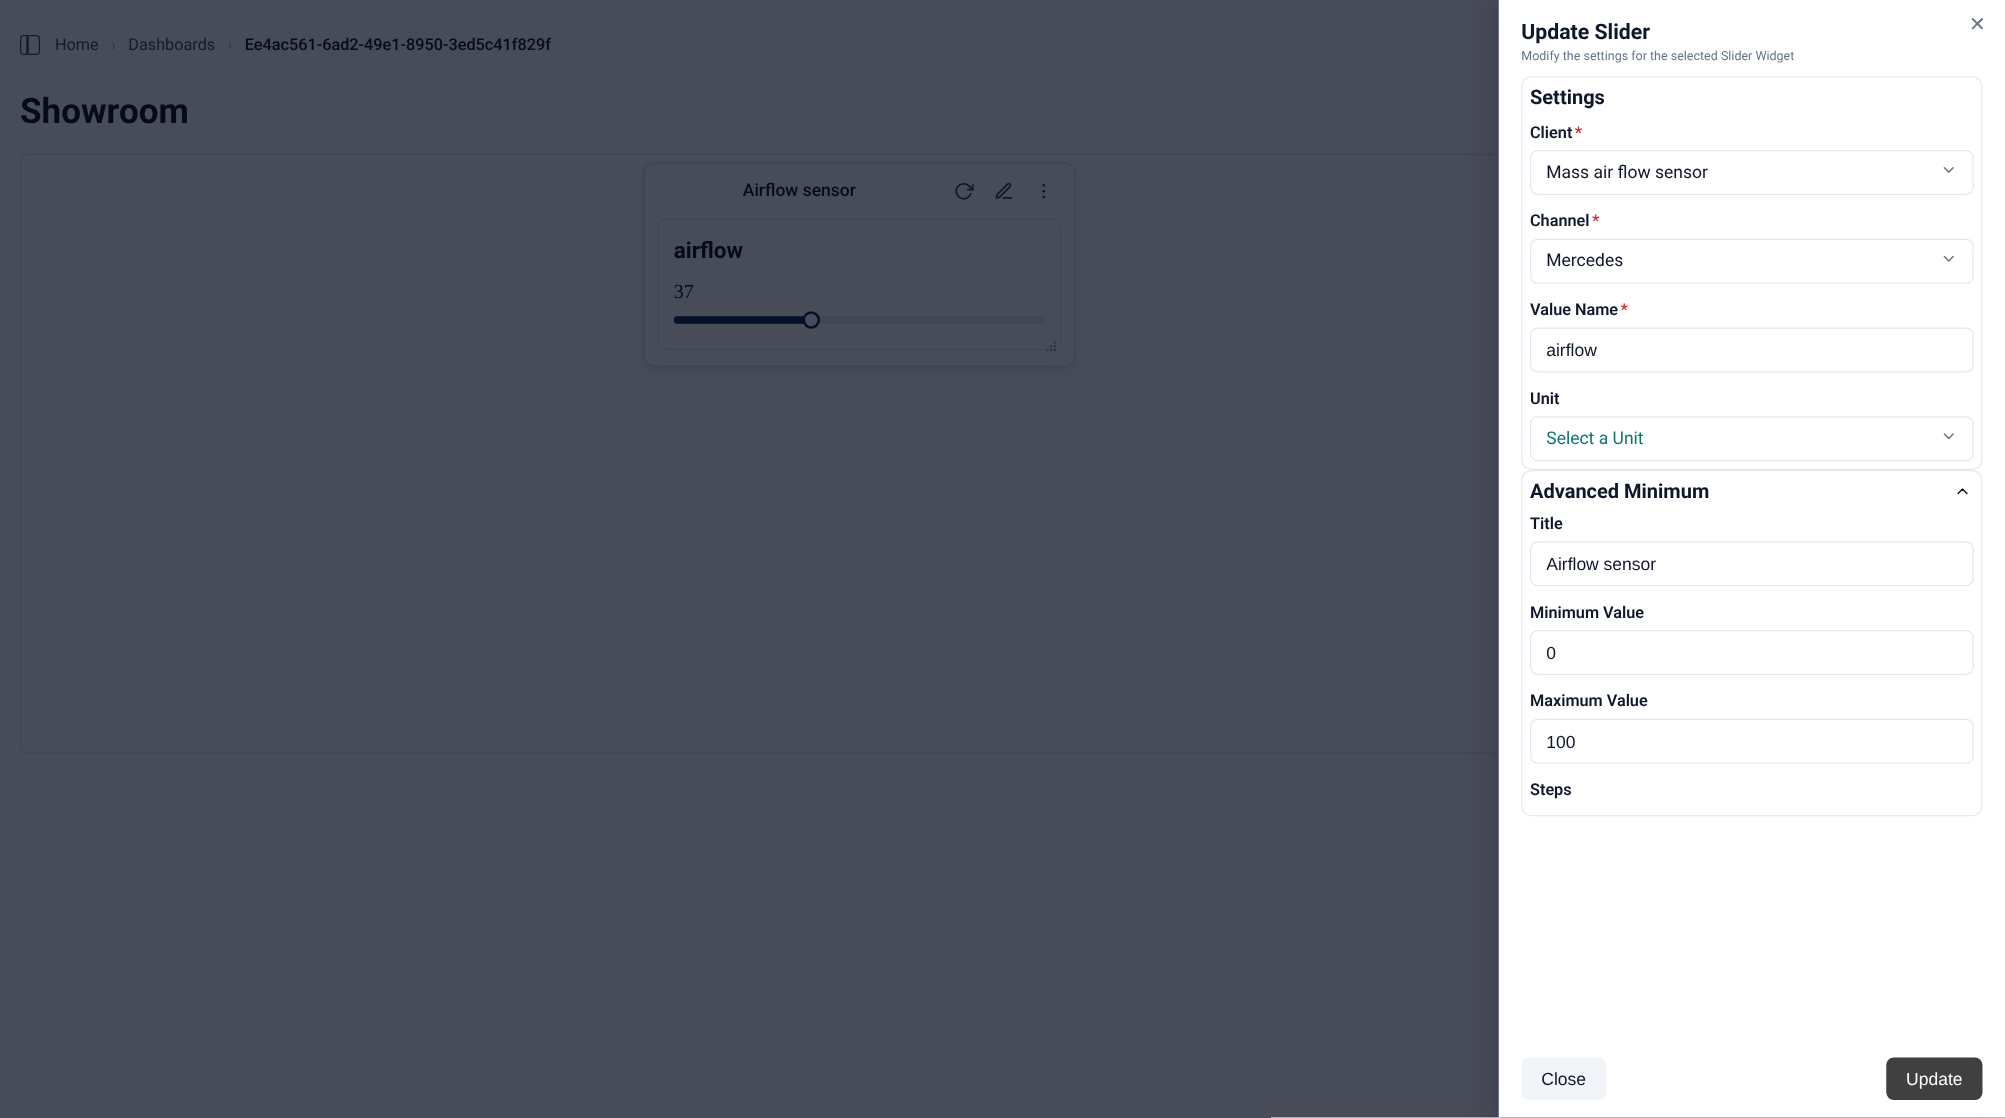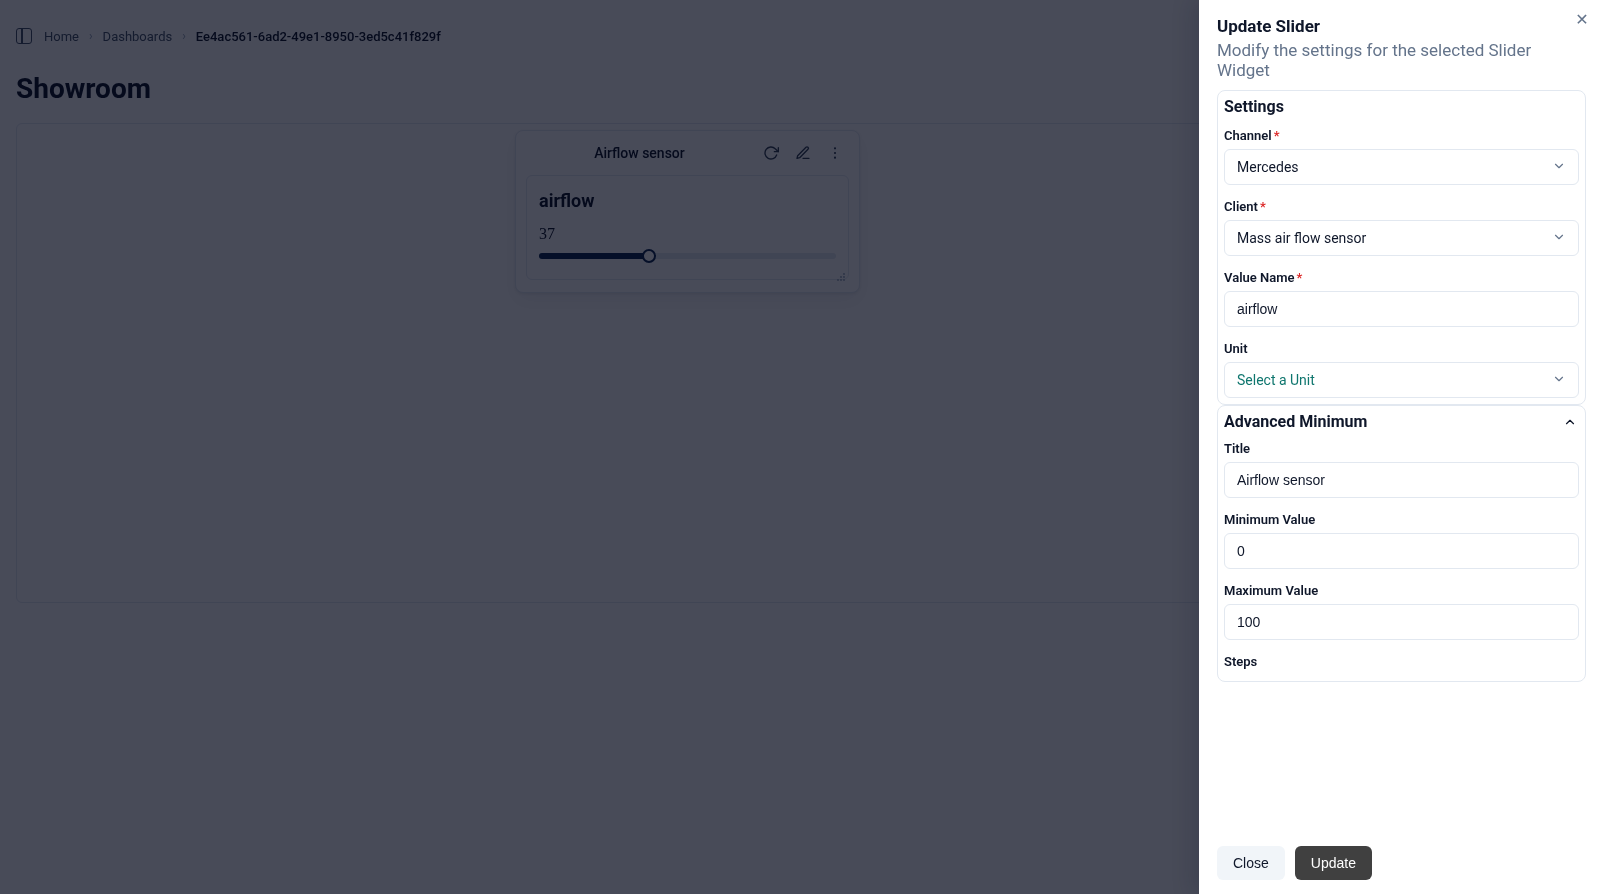--- a/index.html
+++ b/index.html
@@ -64,21 +64,21 @@
   .panel {
     position: absolute; top: 0; right: 0; bottom: 0;
     width: 405px; background: #fff;
     display: flex; flex-direction: column;
     box-shadow: -6px 0 20px rgba(15,23,42,0.18);
     z-index: 10;
   }
   .panel-head { padding: 16px 18px 10px 18px; position: relative; }
   .panel-close { position: absolute; top: 10px; right: 12px; width: 20px; height: 20px; color: #64748b; cursor: pointer; display:flex; align-items:center; justify-content:center; font-size: 16px; line-height: 1;}
   .panel-title { font-size: 17px; font-weight: 700; color: #0f172a; }
-  .panel-sub { font-size: 17px; color: #64748b; margin-top: 4px; }
+  .panel-sub { font-size: 10px; color: #64748b; margin-top: 4px; }
 
   .panel-body { flex: 1; overflow-y: auto; padding: 0 18px; }
 
   .card { border: 1px solid #e2e8f0; border-radius: 8px; padding: 6px; }
   .card-title { font-size: 16px; font-weight: 700; margin-bottom: 12px; color: #0f172a; }
   .card-head-row { display:flex; align-items:center; justify-content:space-between; margin-bottom: 10px;}
   .collapse-toggle { width:18px; height:18px; color:#0f172a; cursor:pointer; display:flex; align-items:center; justify-content:center;}
   .collapse-toggle svg{ width:14px; height:14px;}
 
   .field { margin-bottom: 14px; }
@@ -88,21 +88,21 @@
   .control, .select {
     width: 100%; height: 36px; border: 1px solid #e2e8f0; border-radius: 6px;
     padding: 0 12px; font-size: 14px; color: #0f172a; background: #fff;
   }
   .control::placeholder{ color:#64748b; }
   .select { display: flex; align-items: center; justify-content: space-between; cursor: pointer; color:#0f172a;}
   .select.placeholder { color: #0f766e; }
   .select .caret { color: #64748b; }
   .select .caret svg { width: 14px; height: 14px; }
 
-  .panel-foot { padding: 12px 18px 14px 18px; display: flex; justify-content: flex-start; gap: 10px; }
+  .panel-foot { padding: 12px 18px 14px 18px; display: flex; justify-content: space-between; gap: 10px; }
   .btn { height: 34px; padding: 0 16px; border-radius: 6px; font-size: 14px; font-weight: 500; cursor: pointer; border: none; }
   .btn-secondary { background: #f1f5f9; color: #0f172a; }
   .btn-primary { background: #404040; color: #fff; }
 </style>
 </head>
 <body>
 
 <div class="page">
   <div class="topbar">
     <span class="panel-icon"></span>
@@ -171,40 +171,40 @@
     <div class="panel-title">Update Slider</div>
     <div class="panel-sub">Modify the settings for the selected Slider Widget</div>
   </div>
 
   <div class="panel-body">
 
     <div class="card">
       <div class="card-title">Settings</div>
 
       <div class="field">
+        <label class="label"><span>Client</span><span class="req">*</span></label>
+        <div class="select">
+          <span>Mass air flow sensor</span>
+          <span class="caret"><svg viewBox="0 0 24 24" fill="none" stroke="currentColor" stroke-width="2" stroke-linecap="round" stroke-linejoin="round">
+                <polyline points="6 9 12 15 18 9"></polyline>
+              </svg></span>
+        </div>
+      </div>
+
+      <div class="field">
         <label class="label"><span>Channel</span><span class="req">*</span></label>
         <div class="select">
           <span>Mercedes</span>
           <span class="caret"><svg viewBox="0 0 24 24" fill="none" stroke="currentColor" stroke-width="2" stroke-linecap="round" stroke-linejoin="round">
                 <polyline points="6 9 12 15 18 9"></polyline>
               </svg></span>
         </div>
       </div>
 
       <div class="field">
-        <label class="label"><span>Client</span><span class="req">*</span></label>
-        <div class="select">
-          <span>Mass air flow sensor</span>
-          <span class="caret"><svg viewBox="0 0 24 24" fill="none" stroke="currentColor" stroke-width="2" stroke-linecap="round" stroke-linejoin="round">
-                <polyline points="6 9 12 15 18 9"></polyline>
-              </svg></span>
-        </div>
-      </div>
-
-      <div class="field">
         <label class="label"><span>Value Name</span><span class="req">*</span></label>
         <input class="control" type="text" value="airflow" style="">
       </div>
 
       <div class="field">
         <label class="label">Unit</label>
         <div class="select placeholder">
           <span>Select a Unit</span>
           <span class="caret"><svg viewBox="0 0 24 24" fill="none" stroke="currentColor" stroke-width="2" stroke-linecap="round" stroke-linejoin="round">
                 <polyline points="6 9 12 15 18 9"></polyline>

